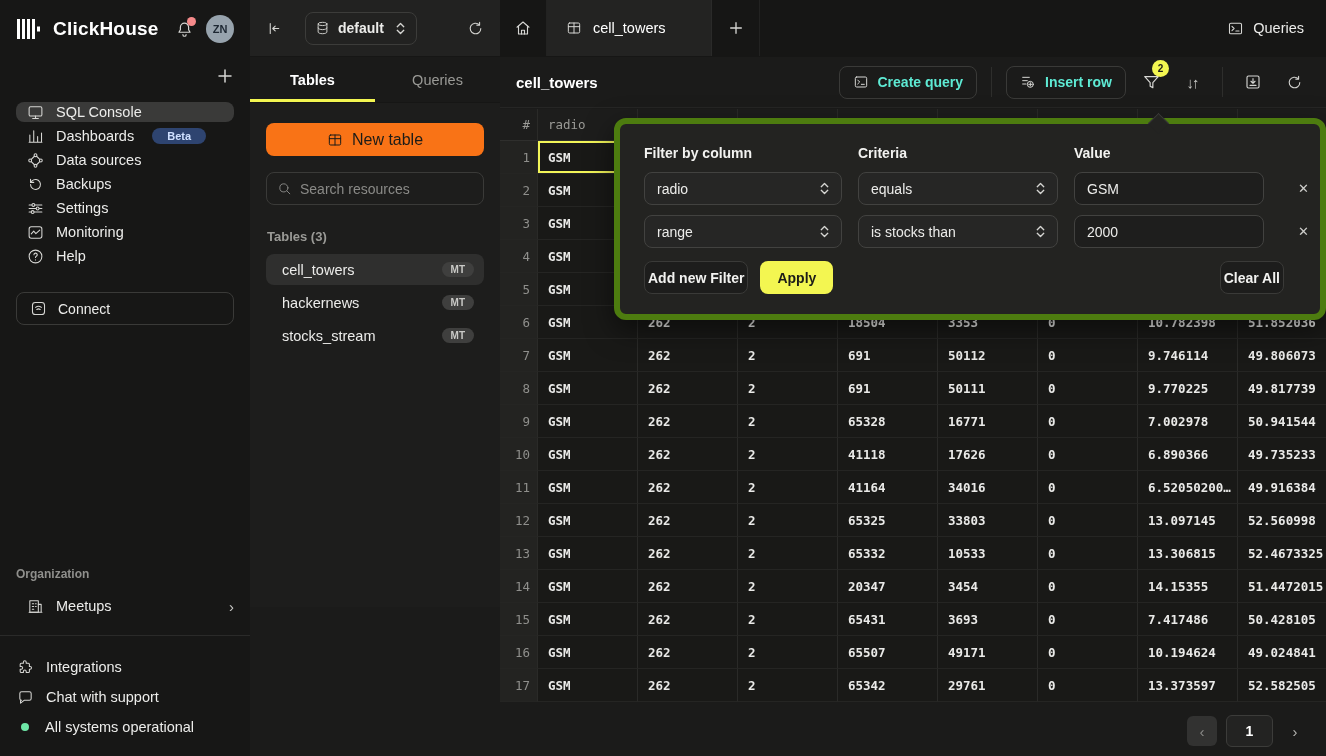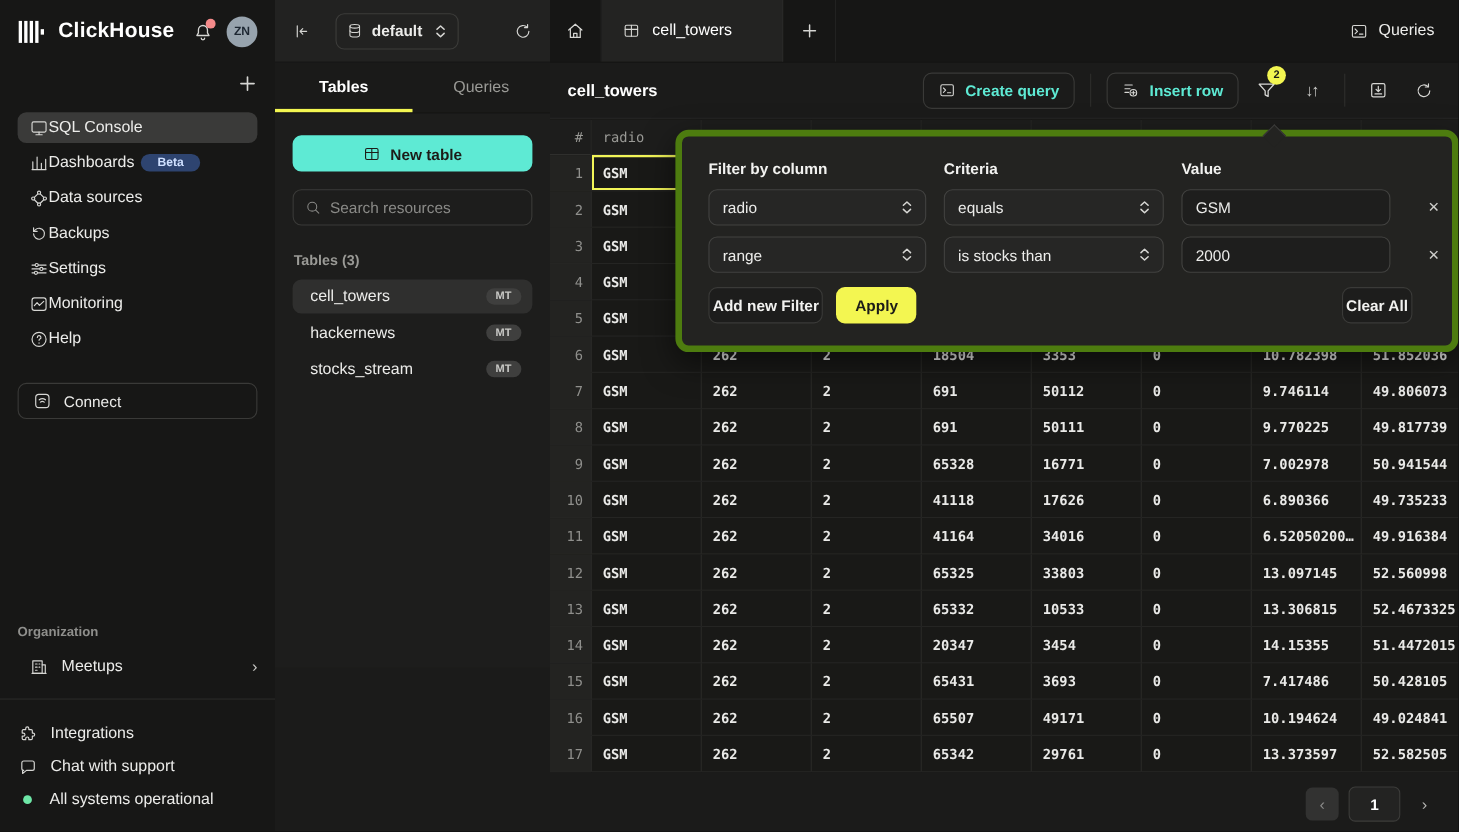--- a/index.html
+++ b/index.html
@@ -14,21 +14,21 @@
   .brand-row { display:flex; align-items:center; height:38px; }
   .brand-title { font-size:19px; font-weight:700; color:#fff; margin-left:10px; letter-spacing:.2px; }
   .bell-wrap { margin-left:auto; position:relative; }
   .bell-dot { position:absolute; top:-3px; right:-2px; width:9px; height:9px; border-radius:50%; background:#f58a8a; }
   .avatar { width:28px; height:28px; margin-left:12px; border-radius:50%; background:#97a3ad; color:#1d2732; font-size:11px; font-weight:700; display:flex; align-items:center; justify-content:center; }
   .ws-row { display:flex; align-items:center; margin-top:19px; }
   .ws-select { width:184px; height:31px; background:#2c2c2b; border-radius:8px; display:flex; align-items:center; padding:0 10px 0 12px; font-size:14px; color:#ececea; cursor:pointer; }
   .ws-select .chev { margin-left:auto; }
   .plus-btn { margin-left:auto; color:#d0d0cd; cursor:pointer; display:flex; }
   .nav { margin-top:17px; }
-  .nav-item { display:flex; align-items:center; height:28px; margin-bottom:4px; padding:0 11px; border-radius:8px; font-size:14.5px; color:#ececea; cursor:pointer; }
+  .nav-item { display:flex; align-items:center; height:20px; margin-bottom:4px; padding:0 11px; border-radius:8px; gap:12px; font-size:14.5px; color:#ececea; cursor:pointer; }
   .nav-item.active { background:#3a3a39; }
   .badge-beta { margin-left:6px; background:#2e4470; color:#cfe0ff; font-size:11px; font-weight:600; padding:2px 15px; border-radius:999px; }
   .connect-btn { margin-top:22px; height:33px; border:1px solid #3a3a38; border-radius:8px; display:flex; align-items:center; gap:11px; padding:0 13px; font-size:14px; color:#ececea; cursor:pointer; background:transparent; }
   .side-spacer { flex:1; }
   .org-label { font-size:12px; font-weight:600; color:#8f8f8c; margin-bottom:10px; }
   .org-item { display:flex; align-items:center; gap:12px; height:30px; padding:0 11px 0 11px; font-size:14.5px; border-radius:8px; cursor:pointer; margin:0 -11px 14px -0px; }
   .org-item .chev-r { margin-left:auto; color:#c9c9c6; font-size:15px; }
   .side-divider { height:1px; background:#2a2a29; margin:0 -16px 16px; }
   .foot-item { display:flex; align-items:center; gap:12px; height:30px; font-size:14.5px; color:#ececea; cursor:pointer; padding-left:1px; }
   .status-dot { width:8px; height:8px; border-radius:50%; background:#6ee7a7; margin:0 4px 0 4px; }
@@ -38,21 +38,21 @@
   .mid-header { height:57px; background:#222221; display:flex; align-items:center; padding:0 16px; border-bottom:1px solid #161615; }
   .collapse-btn { cursor:pointer; display:flex; }
   .db-select { margin-left:22px; width:112px; height:33px; border:1px solid #3c3c3a; border-radius:8px; display:flex; align-items:center; gap:8px; padding:0 9px; font-size:14px; font-weight:600; color:#ececea; cursor:pointer; }
   .db-select .chev { margin-left:auto; }
   .mid-refresh { margin-left:auto; cursor:pointer; display:flex; }
   .mid-tabs { position:relative; height:46px; background:#1a1a19; display:flex; border-bottom:1px solid #161615; }
   .mid-tab { width:50%; display:flex; align-items:center; justify-content:center; font-size:14.5px; cursor:pointer; color:#9a9a96; }
   .mid-tab.active { color:#fff; font-weight:600; }
   .mid-tab-underline { position:absolute; left:0; bottom:0; width:50%; height:3px; background:#f3f651; }
   .mid-body { padding:20px 16px; }
-  .new-table-btn { width:100%; height:33px; background:#5eead4; border:none; border-radius:8px; color:#1c1c18; font-size:14px; font-weight:700; display:flex; align-items:center; justify-content:center; gap:9px; cursor:pointer; font-family:inherit; }
+  .new-table-btn { width:100%; height:33px; background:#f97316; border:none; border-radius:8px; color:#1c1c18; font-size:16px; font-weight:400; display:flex; align-items:center; justify-content:center; gap:9px; cursor:pointer; font-family:inherit; }
   .new-table-btn .ic { stroke:#1c1c18; }
   .search-box { margin-top:16px; height:33px; border:1px solid #3a3a38; border-radius:8px; display:flex; align-items:center; gap:8px; padding:0 10px; }
   .search-box input { background:transparent; border:none; outline:none; color:#ececea; font-size:14px; width:100%; font-family:inherit; }
   .search-box input::placeholder { color:#8a8a87; }
   .tables-label { margin:24px 0 10px 1px; font-size:13px; font-weight:600; color:#9a9a96; }
   .tbl-item { display:flex; align-items:center; height:31px; margin-bottom:2px; padding:0 10px 0 16px; border-radius:8px; font-size:14.5px; color:#ececea; cursor:pointer; }
   .tbl-item.active { background:#2f2f2e; }
   .pill-mt { margin-left:auto; background:#3f3f3e; color:#c9c9c6; font-size:10px; font-weight:700; padding:2px 9px; border-radius:999px; }
 
   

